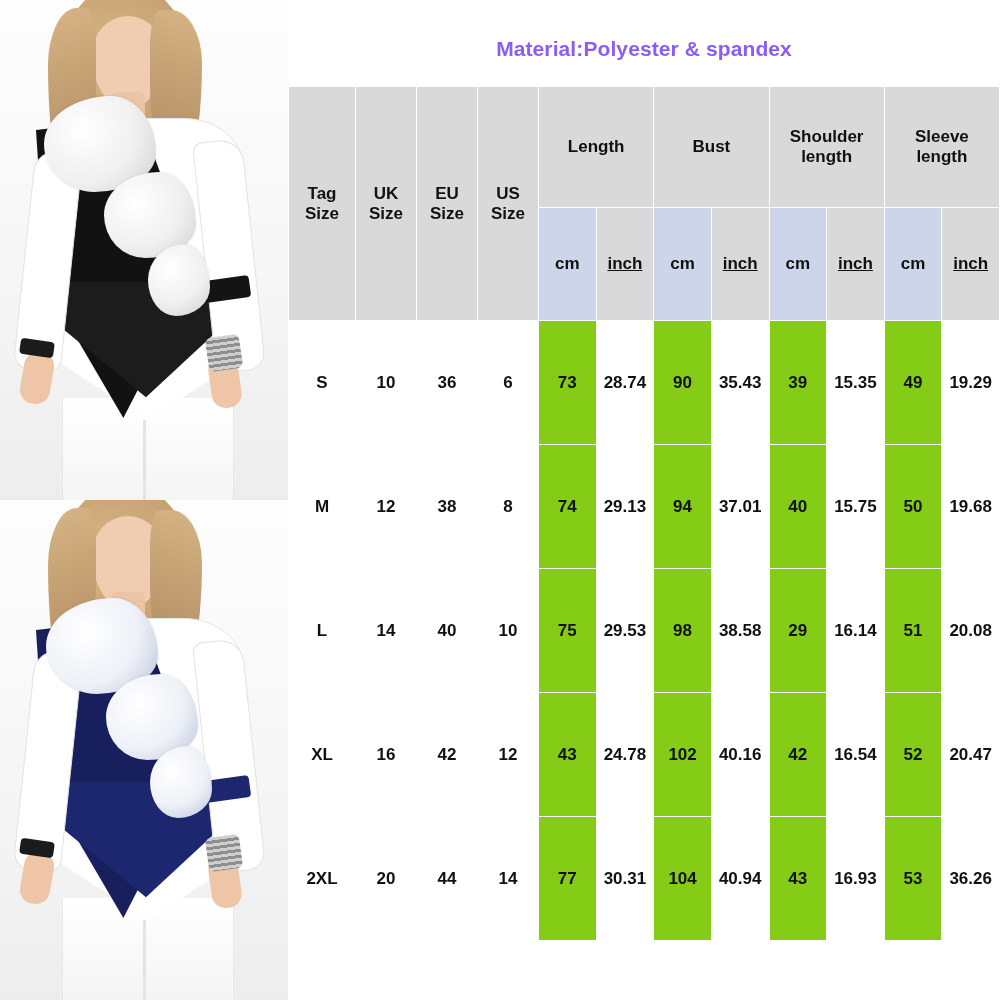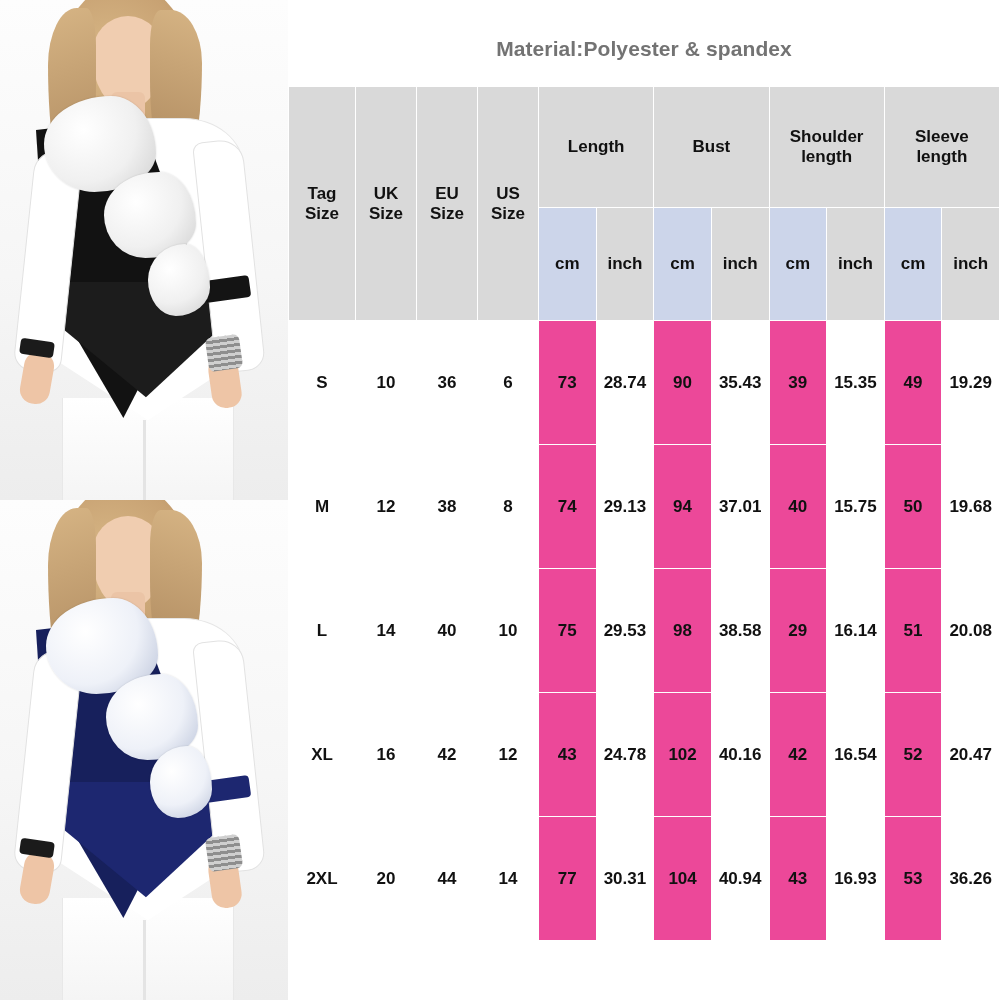--- a/index.html
+++ b/index.html
@@ -211,49 +211,49 @@
     background: #ffffff;
     padding: 0;
   }
   .heading {
     padding: 34px 20px 22px 20px;
     text-align: center;
   }
   .heading .line {
     font-size: 21px;
     font-weight: bold;
-    color: #737373;
+    color: #8b5cf6;
     line-height: 1.45;
     letter-spacing: .1px;
   }
   table.size-table {
     border-collapse: collapse;
     width: 712px;
     table-layout: fixed;
     font-size: 17px;
     color: #111111;
   }
   table.size-table td, table.size-table th {
     border: 1px solid #ffffff;
     text-align: center;
     vertical-align: middle;
     font-weight: bold;
     padding: 0;
   }
   .hdr-grey { background: #d9d9d9; }
   .hdr-blue { background: #ccd5ea; }
   .cell-white { background: #ffffff; }
-  .cell-blue { background: #ec4899; }
+  .cell-blue { background: #84cc16; }
   .grp-row td { height: 120px; }
   .unit-row td { height: 112px; }
   .data-row td { height: 123px; }
   .tag-col { width: 66px; }
   .sz-col { width: 60px; }
   .u-col { width: 56px; margin-top: 20px; }
-  .u-col-wide { width: 62px; }
+  .u-col-wide { width: 62px; text-decoration: underline; }
 </style>
 </head>
 <body>
 
 <div class="page">
 
   <div class="photo-col">
 
     <div class="photo">
       <div class="photo-inner">

